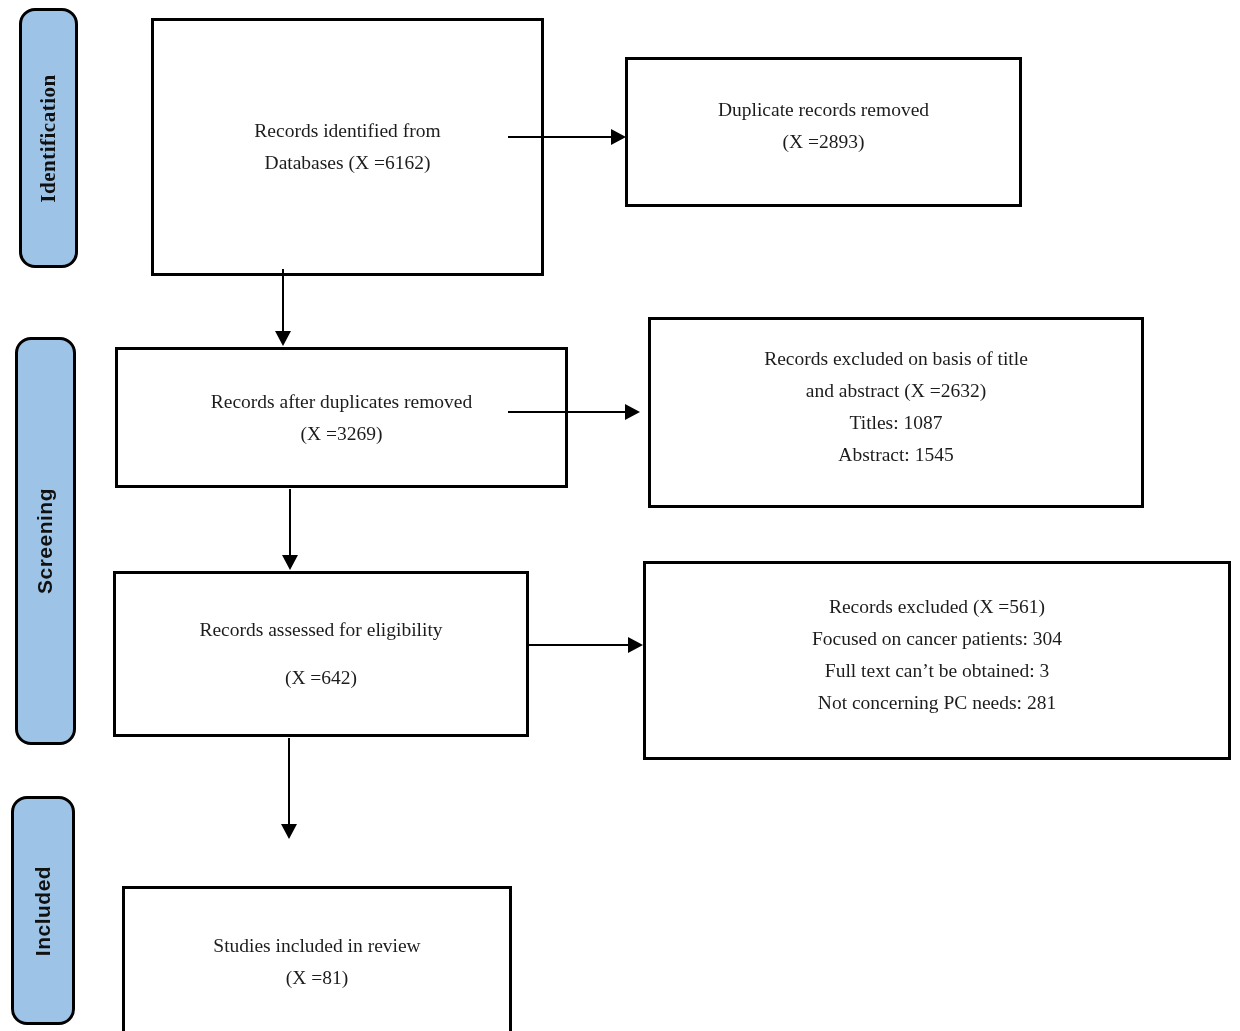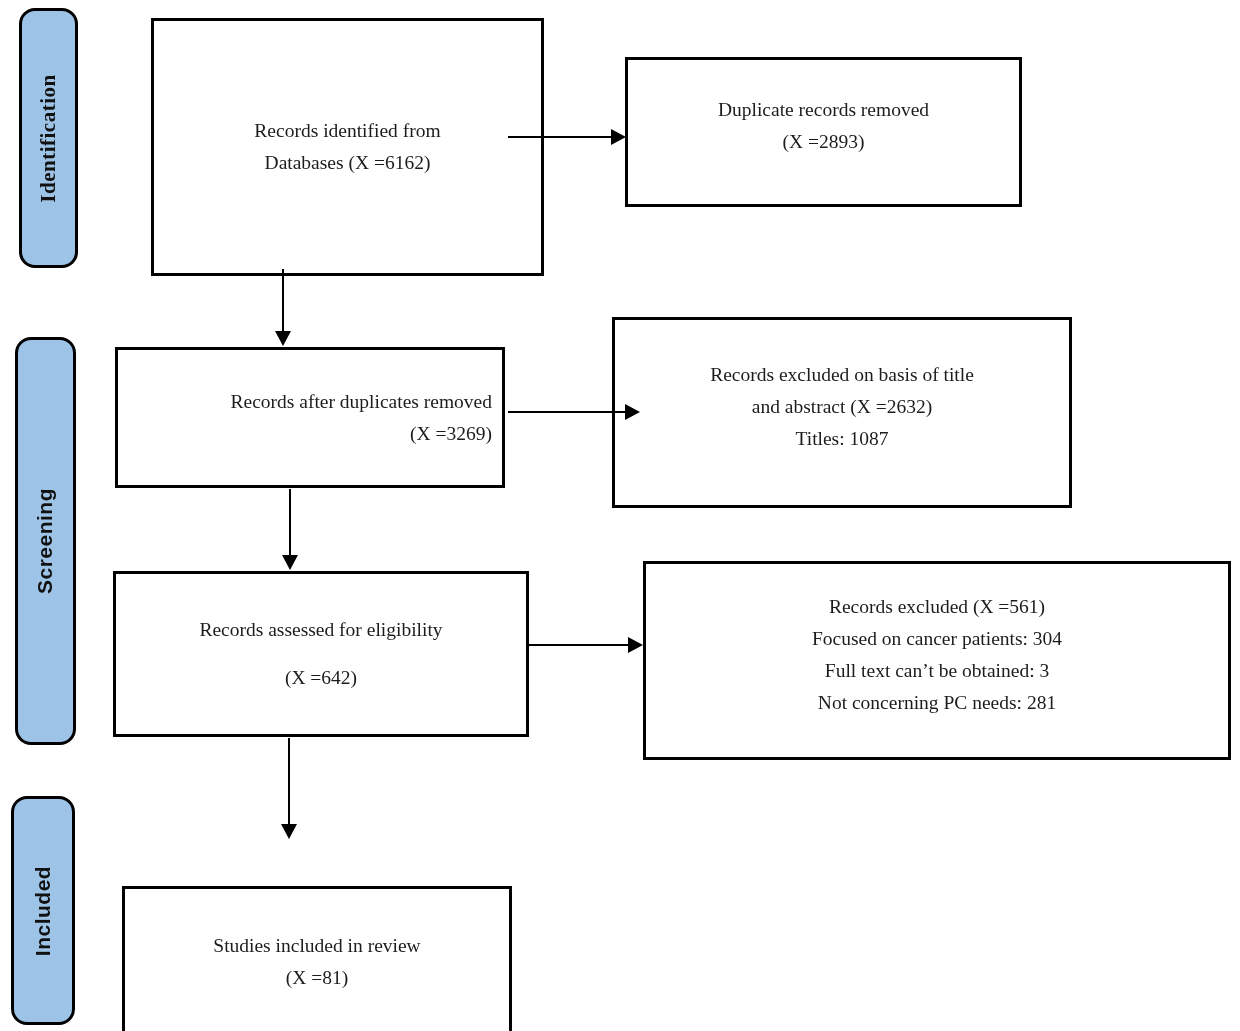--- a/index.html
+++ b/index.html
@@ -77,44 +77,45 @@
 
   <div class="stage" style="left:11px; top:796px; width:64px; height:229px;">
     <span class="stage-label sans-label">Included</span>
   </div>
 
   <div class="box" style="left:115px; top:18px; width:393px; height:258px;margin-left:36px;">
     <div class="line">Records identified from</div>
     <div class="line">Databases (X =6162)</div>
   </div>
 
-  <div class="box" style="left:115px; top:347px; width:390px; height:141px;text-align:right;">
+  <div class="box" style="left:115px; top:347px; width:453px; height:141px;">
     <div class="line">Records after duplicates removed</div>
     <div class="line">(X =3269)</div>
   </div>
 
   <div class="box" style="left:113px; top:571px; width:416px; height:166px;gap:16px;">
     <div class="line">Records assessed for eligibility</div>
     <div class="line">(X =642)</div>
   </div>
 
   <div class="box" style="left:122px; top:886px; width:390px; height:152px;">
     <div class="line">Studies included in review</div>
     <div class="line">(X =81)</div>
   </div>
 
   <div class="box pad-b" style="left:625px; top:57px; width:397px; height:150px;">
     <div class="line">Duplicate records removed</div>
     <div class="line">(X =2893)</div>
   </div>
 
-  <div class="box pad-b" style="left:612px; top:317px; width:460px; height:191px;">
+  <div class="box pad-b" style="left:648px; top:317px; width:496px; height:191px;">
     <div class="line">Records excluded on basis of title</div>
     <div class="line">and abstract (X =2632)</div>
     <div class="line">Titles: 1087</div>
+    <div class="line">Abstract: 1545</div>
   </div>
 
   <div class="box pad-b" style="left:643px; top:561px; width:588px; height:199px;">
     <div class="line">Records excluded (X =561)</div>
     <div class="line">Focused on cancer patients: 304</div>
     <div class="line">Full text can’t be obtained: 3</div>
     <div class="line">Not concerning PC needs: 281</div>
   </div>
 
   <svg id="arrows" viewBox="0 0 1240 1031" xmlns="http://www.w3.org/2000/svg">

